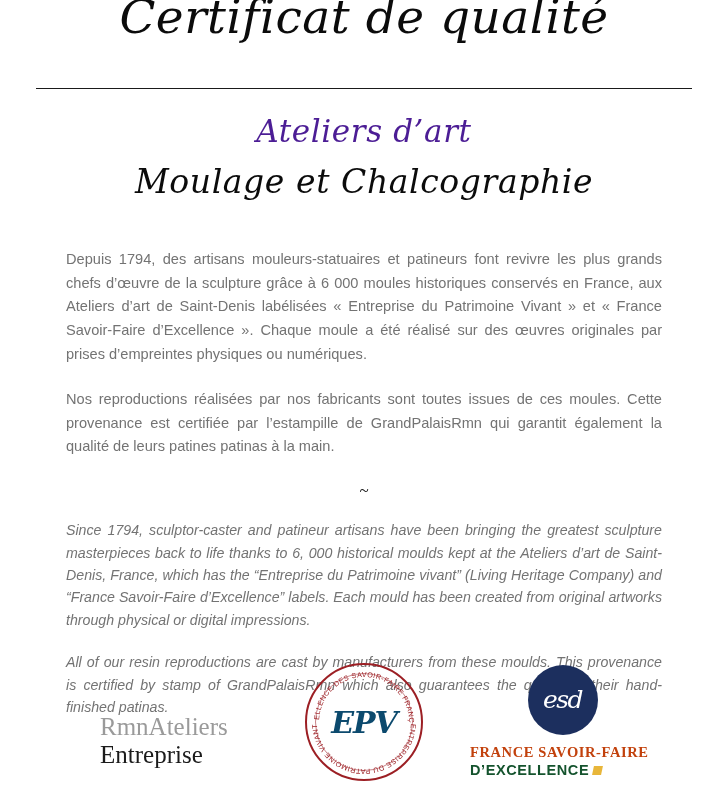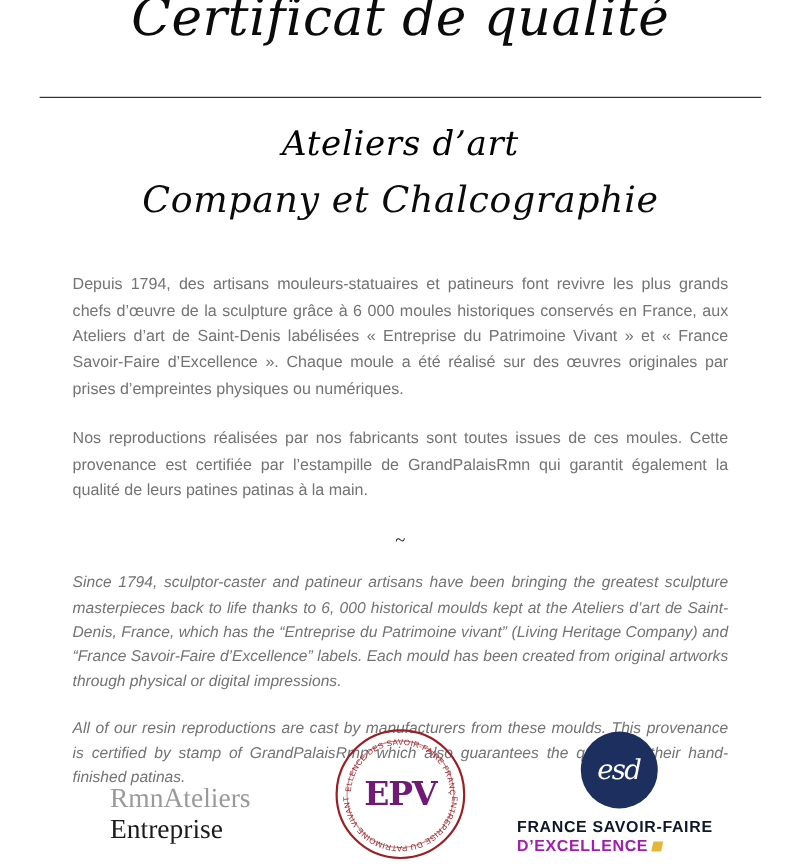--- a/index.html
+++ b/index.html
@@ -55,21 +55,21 @@
     top: 112px;
     left: 0;
     right: 0;
     text-align: center;
   }
   .subtitle-1 {
     font-family: "DejaVu Serif", "Liberation Serif", serif;
     font-style: italic;
     font-size: 31px;
     line-height: 1.25;
-    color: #000000;
+    color: #4c1d95;
     letter-spacing: 0.6px;
   }
   .subtitle-2 {
     font-family: "DejaVu Serif", "Liberation Serif", serif;
     font-style: italic;
     font-size: 33px;
     line-height: 1.3;
     color: #0b0b0b;
     letter-spacing: 0.6px;
     margin-top: 10px;
@@ -156,23 +156,24 @@
     border: 1px solid #c98488;
     box-sizing: border-box;
   }
   .epv-center {
     position: absolute;
     inset: 0;
     display: flex;
     align-items: center;
     justify-content: center;
     font-family: "DejaVu Serif", "Liberation Serif", serif;
+    font-style: italic;
     font-weight: bold;
     font-size: 30px;
-    color: #701a75;
+    color: #0c4a6e;
     letter-spacing: -1px;
   }
   .epv-arc-text {
     position: absolute;
     inset: 0;
   }
   .epv-arc-text svg { display: block; }
 
   
   .logo-esd {
@@ -196,33 +197,33 @@
     display: flex;
     align-items: center;
     justify-content: center;
     color: #ffffff;
     font-family: "DejaVu Serif", "Liberation Serif", serif;
     font-style: italic;
     font-size: 25px;
     letter-spacing: -1.5px;
   }
   .esd-line1 {
-    font-family: Liberation Sans, sans-serif;
+    font-family: Liberation Serif, serif;
     font-weight: bold;
     font-size: 14.5px;
     letter-spacing: 0.6px;
-    color: #0f172a;
+    color: #c2410c;
     line-height: 1.25;
   }
   .esd-line2 {
     font-family: "Liberation Sans", sans-serif;
     font-weight: bold;
     font-size: 14.5px;
     letter-spacing: 0.6px;
-    color: #a21caf;
+    color: #14532d;
     line-height: 1.25;
     position: relative;
     display: inline-block;
   }
   .esd-accent {
     display: inline-block;
     width: 9px;
     height: 9px;
     background: #e8b63a;
     margin-left: 4px;
@@ -233,21 +234,21 @@
 </head>
 <body>
 
 <div class="page">
 
   <div class="cert-title">Certificat de qualité</div>
   <div class="title-rule"></div>
 
   <div class="subtitle-block">
     <div class="subtitle-1">Ateliers d’art</div>
-    <div class="subtitle-2">Company et Chalcographie</div>
+    <div class="subtitle-2">Moulage et Chalcographie</div>
   </div>
 
   <div class="body-block">
     <p class="para">Depuis 1794, des artisans mouleurs-statuaires et patineurs font revivre les plus grands chefs d’œuvre de la sculpture grâce à 6 000 moules historiques conservés en France, aux Ateliers d’art de Saint-Denis labélisées « Entreprise du Patrimoine Vivant » et « France Savoir-Faire d’Excellence ». Chaque moule a été réalisé sur des œuvres originales par prises d’empreintes physiques ou numériques.</p>
     <p class="para">Nos reproductions réalisées par nos fabricants sont toutes issues de ces moules. Cette provenance est certifiée par l’estampille de GrandPalaisRmn qui garantit également la qualité de leurs patines patinas à la main.</p>
     <div class="tilde-sep">~</div>
     <p class="para italic">Since 1794, sculptor-caster and patineur artisans have been bringing the greatest sculpture masterpieces back to life thanks to 6, 000 historical moulds kept at the Ateliers d’art de Saint-Denis, France, which has the “Entreprise du Patrimoine vivant” (Living Heritage Company) and “France Savoir-Faire d’Excellence” labels. Each mould has been created from original artworks through physical or digital impressions.</p>
     <p class="para italic">All of our resin reproductions are cast by manufacturers from these moulds. This provenance is certified by stamp of GrandPalaisRmn which also guarantees the quality of their hand-finished patinas.</p>
   </div>
 

